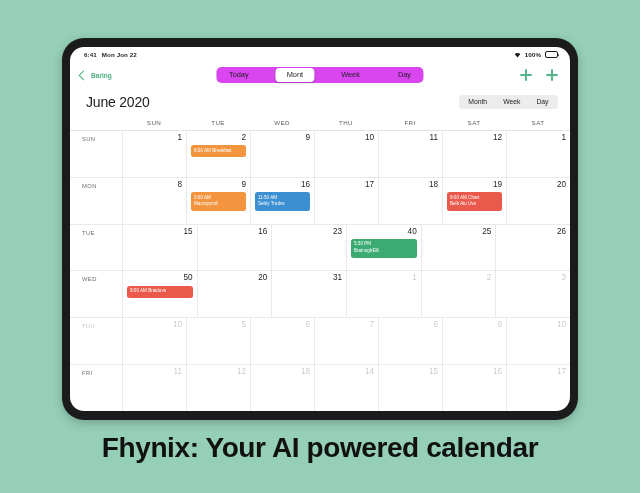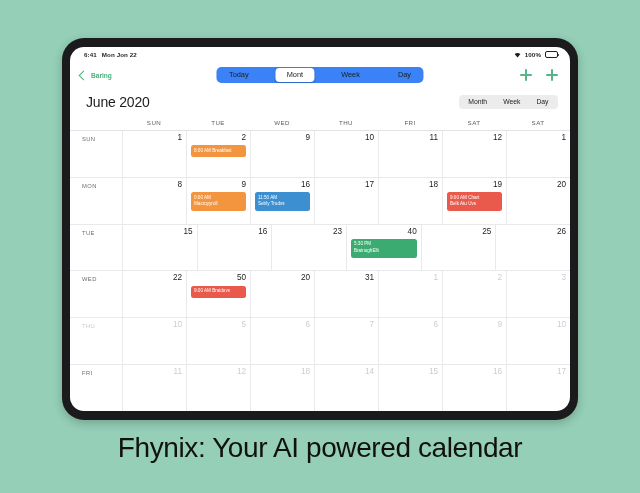--- a/index.html
+++ b/index.html
@@ -85,21 +85,21 @@
     transform: rotate(45deg);
     margin-right: 1px;
   }
   #back-label { font-size: 6.6px; font-weight: 600; }
 
   #seg-top {
     position: absolute;
     left: 50%;
     transform: translateX(-50%);
     display: flex;
-    background: #3b82f6;
+    background: #d946ef;
     border-radius: 5px;
     padding: 1.5px;
     gap: 16px;
     justify-content: center;
   }
   #seg-top .seg {
     font-size: 7.4px;
     color: #1d1d1f;
     padding: 3px 11px;
     border-radius: 4px;
@@ -225,21 +225,21 @@
   }
   .event .ev-line { display: block; white-space: nowrap; overflow: hidden; text-overflow: clip; }
 
   
   #caption {
     position: absolute;
     left: 0; right: 0;
     top: 432px;
     text-align: center;
     font-size: 28px;
-    font-weight: normal;
+    font-weight: bold;
     color: #111111;
     letter-spacing: -0.4px;
   }
 </style>
 </head>
 <body>
 
 <div id="device">
   <div id="screen">
 
@@ -385,23 +385,20 @@
           <div class="day-cell">
             <span class="day-num">25</span>
           </div>
           <div class="day-cell">
             <span class="day-num">26</span>
           </div>
         </div>
         <div class="week-row">
           <div class="row-label">WED</div>
           <div class="day-cell">
-            <span class="day-num">22</span>
-          </div>
-          <div class="day-cell">
             <span class="day-num">50</span>
             <div class="event" style="background: rgb(234, 90, 76);">
               <span class="ev-line">9:00 AM Braiduvs</span>
             </div>
           </div>
           <div class="day-cell">
             <span class="day-num">20</span>
           </div>
           <div class="day-cell">
             <span class="day-num">31</span>

